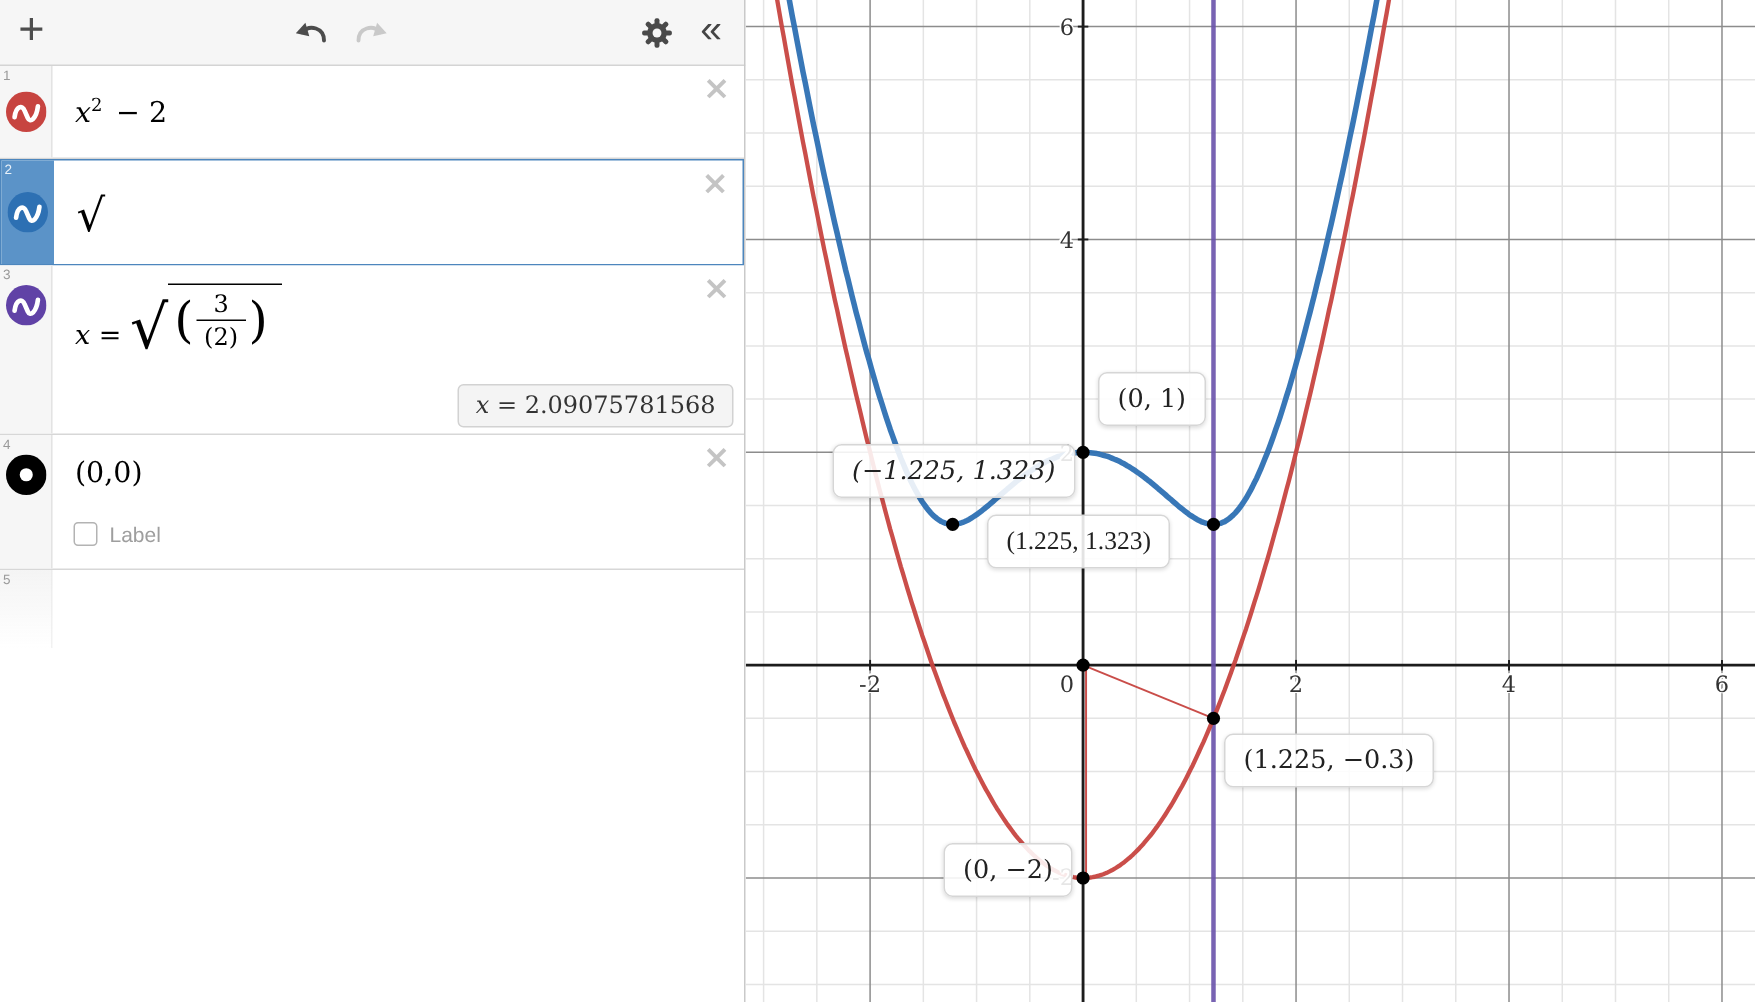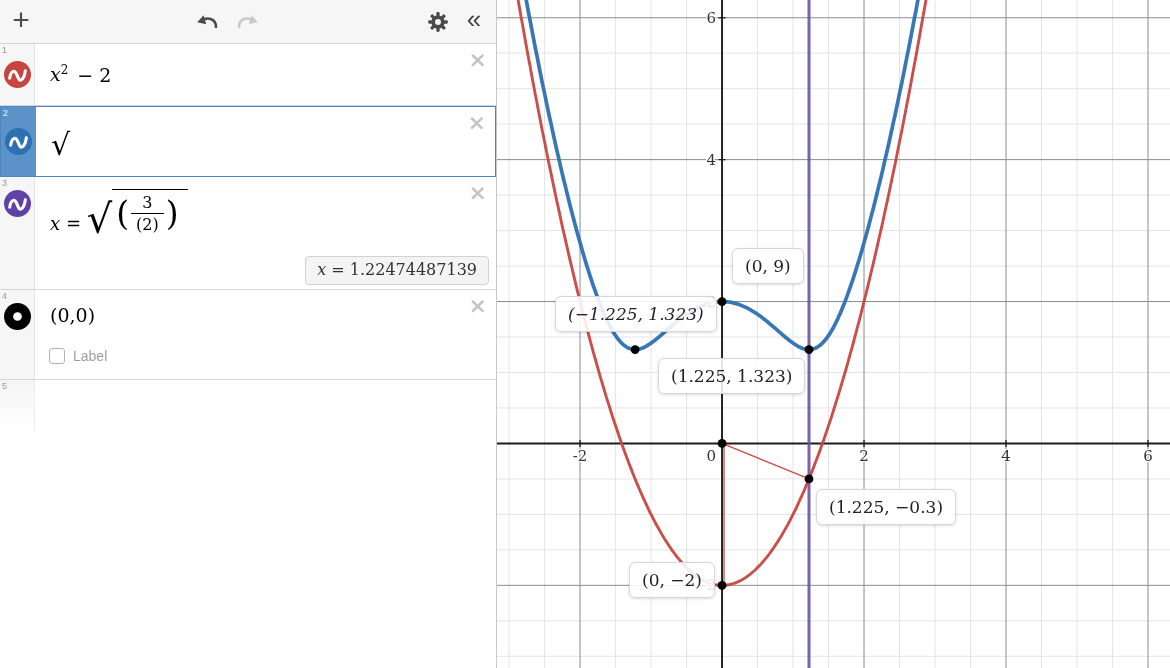--- a/index.html
+++ b/index.html
@@ -136,21 +136,21 @@
           <span class="rownum">3</span>
           <svg width="27" height="27" viewBox="0 0 26 26">
             <circle cx="13" cy="13" r="13" fill="#6042a6"></circle>
             <path d="M5.5 16.5 C6.5 9 10.5 8.5 12 12.5 L14 17 C15.5 20.5 19.5 17.5 20.5 9.5" fill="none" stroke="#fff" stroke-width="3" stroke-linecap="round"></path>
           </svg>
         </div>
         <div class="exp-content">
           <div id="row3-mathwrap">
             <span class="mrow" style="font-size:18px;"><span class="mv">x</span><span> = </span><span class="sqrt"><span class="radsym" style="font-size:40px;">√</span><span class="vinc" style="padding:3px 9px 2px 4px;"><span class="bigp">(</span><span class="frac"><span class="ftop">3</span><span class="fbot">(2)</span></span><span class="bigp">)</span></span></span></span>
           </div>
-          <div id="row3-result"><span class="mv">x</span><span> = 1.22474487139</span></div>
+          <div id="row3-result"><span class="mv">x</span><span> = 2.09075781568</span></div>
           <span class="close-x">×</span>
         </div>
       </div>
 
       <div class="exp-row" id="row4">
         <div class="gutter" style="align-items:flex-start; padding-top:13px;">
           <span class="rownum">4</span>
           <svg width="27" height="27" viewBox="0 0 26 26">
             <circle cx="13" cy="13" r="13" fill="#000"></circle>
             <circle cx="13" cy="13" r="4.2" fill="#fff"></circle>
@@ -240,21 +240,21 @@
     <div id="graph-labels">
         <span class="tick-label" style="left: 83.0601px; top: 447.441px; transform: translateX(-50%);">-2</span>
         <span class="tick-label" style="left: 219.043px; top: 447.441px; transform: translateX(-100%);">0</span>
         <span class="tick-label" style="left: 367.026px; top: 447.441px; transform: translateX(-50%);">2</span>
         <span class="tick-label" style="left: 509.009px; top: 447.441px; transform: translateX(-50%);">4</span>
         <span class="tick-label" style="left: 650.993px; top: 447.441px; transform: translateX(-50%);">6</span>
         <span class="tick-label" style="left: 219.043px; top: 17.7377px; transform: translate(-100%, -50%);">6</span>
         <span class="tick-label" style="left: 219.043px; top: 159.639px; transform: translate(-100%, -50%);">4</span>
         <span class="tick-label" style="left: 219.043px; top: 301.54px; transform: translate(-100%, -50%);">2</span>
         <span class="tick-label" style="left: 219.043px; top: 585.343px; transform: translate(-100%, -50%);">-2</span>
-        <div class="ptlabel" style="left: 235px; top: 248px;">(0, 9)</div>
+        <div class="ptlabel" style="left: 235px; top: 248px;">(0, 1)</div>
         <div class="ptlabel" style="left: 58px; top: 296px; font-style: italic;">(−1.225, 1.323)</div>
-        <div class="ptlabel" style="left: 161px; top: 358px;">(1.225, 1.323)</div>
+        <div class="ptlabel" style="left: 161px; top: 343px; font-family: Liberation Serif, serif;">(1.225, 1.323)</div>
         <div class="ptlabel" style="left: 319px; top: 489px;">(1.225, −0.3)</div>
         <div class="ptlabel" style="left: 132px; top: 562px;">(0, −2)</div>
       </div>
   </div>
 
 </div>
 
 </body></html>

